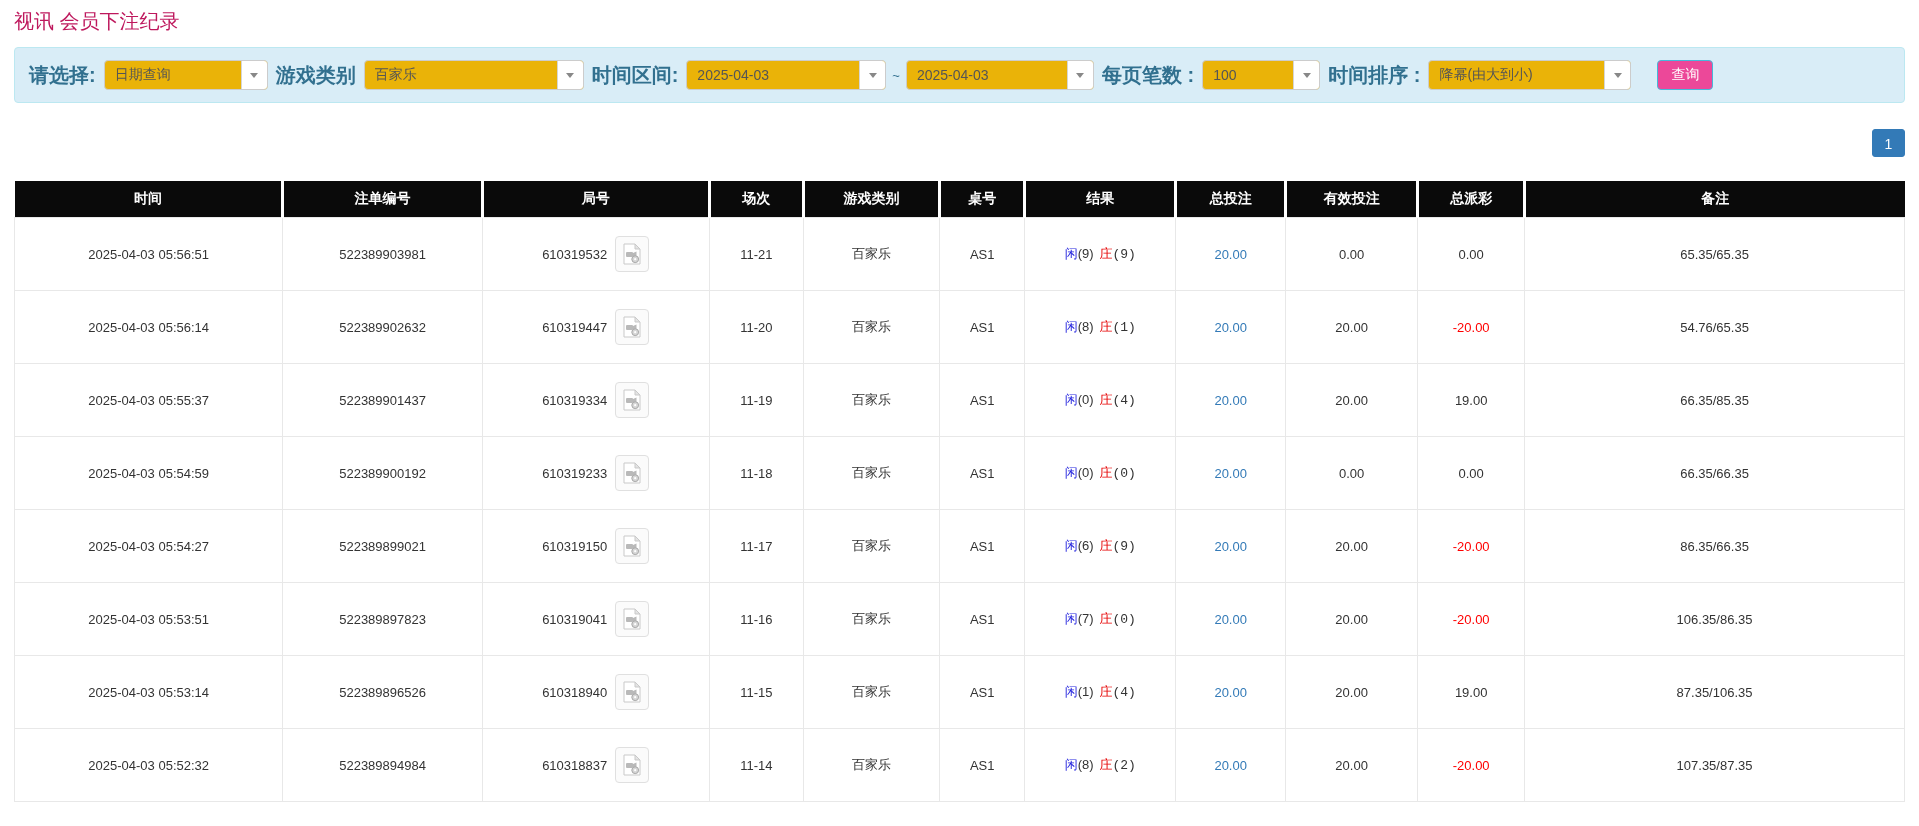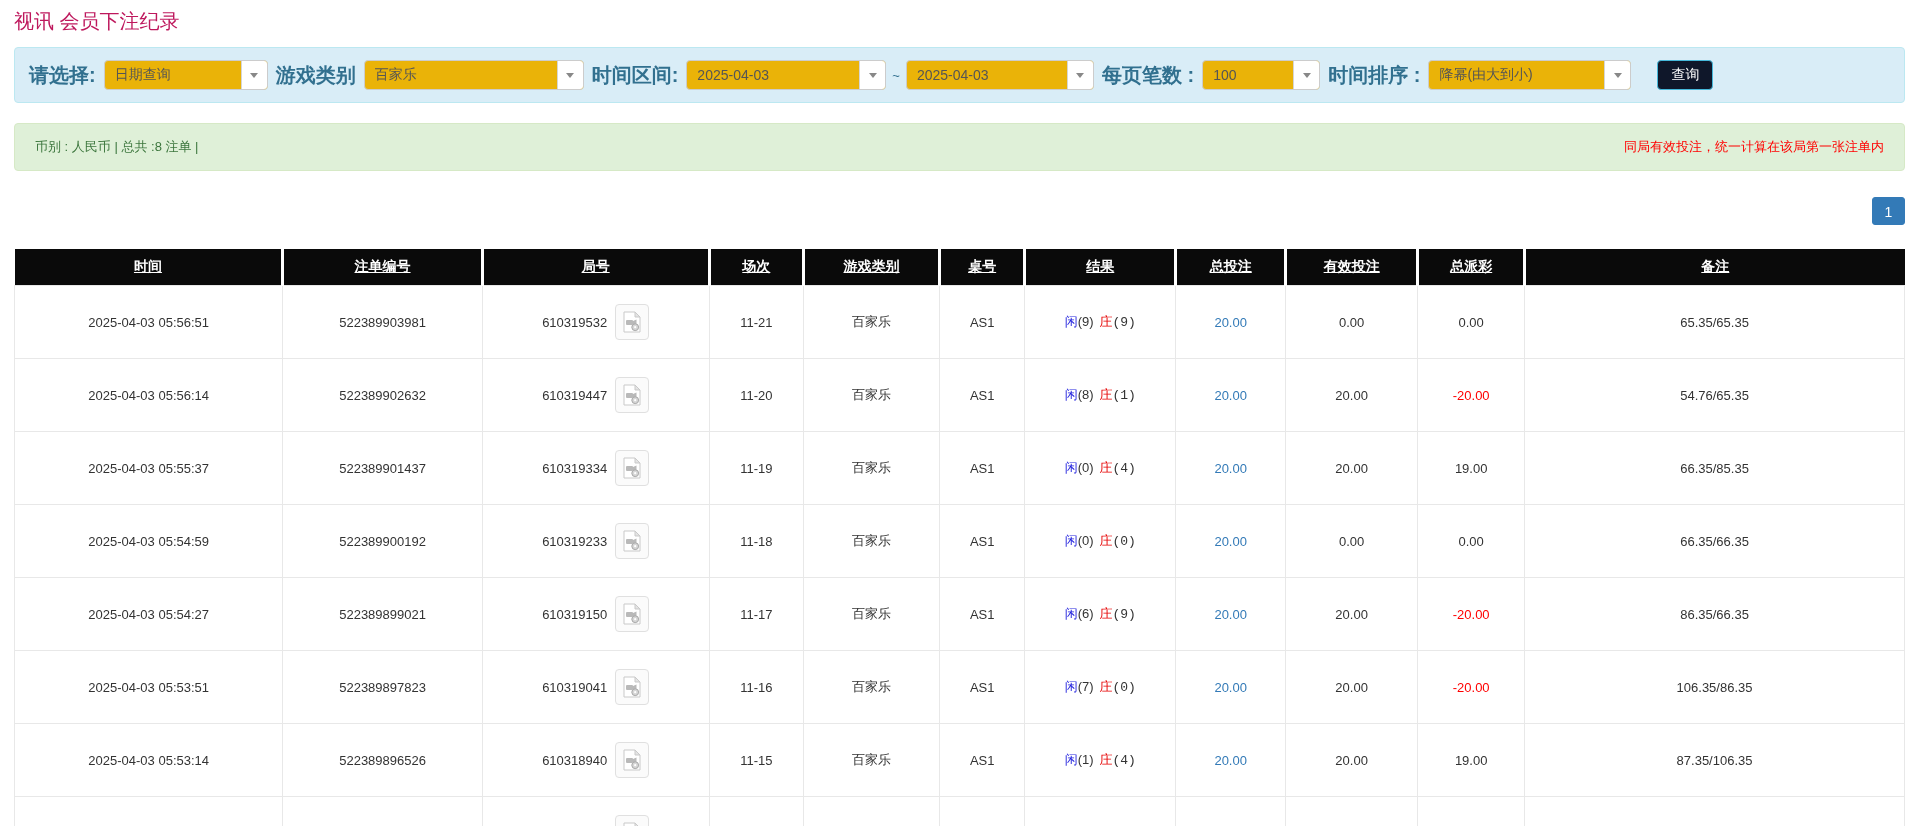--- a/index.html
+++ b/index.html
@@ -16,39 +16,39 @@
   .f-label:first-child { margin-left:2px; }
   .control { display:flex; align-items:center; height:30px; background:#eab308; border:1px solid #ccc;
     border-radius:4px; overflow:hidden; cursor:pointer; }
   .control .val { flex:1; padding:0 10px; font-size:14px; color:#555; white-space:nowrap; overflow:hidden; }
   .control .caret { width:26px; align-self:stretch; border-left:1px solid #d5d5d5; display:flex;
     align-items:center; justify-content:center; background:#fff; }
   .caret-glyph { width:0; height:0; border-left:4px solid transparent; border-right:4px solid transparent;
     border-top:5px solid #888; }
   .w1{width:164px}.w2{width:220px}.w3{width:200px}.w4{width:188px}.w5{width:118px}.w6{width:203px}
   .tilde { color:#31708f; font-size:13px; margin:0 6px; }
-  .btn-search { margin-left:26px; height:30px; padding:0 13px; background:#0f172a; border:1px solid #46b8da;
+  .btn-search { margin-left:26px; height:30px; padding:0 13px; background:#ec4899; border:1px solid #46b8da;
     border-radius:4px; color:#fff; font-size:14px; cursor:pointer; font-family:inherit; }
 
   
   .summary-bar { display:flex; align-items:center; justify-content:space-between; background:#dff0d8;
     border:1px solid #d6e9c6; border-radius:4px; height:48px; padding:0 20px; }
   .summary-left { color:#3c763d; font-size:13px; }
   .summary-right { color:#f00; font-size:13px; }
 
   
   .pager { text-align:right; margin-top:26px; }
   .page-btn { display:inline-block; min-width:33px; height:28px; line-height:28px; text-align:center;
     background:#337ab7; border:1px solid #337ab7; border-radius:3px; color:#fff; font-size:14px;
     text-decoration:none; cursor:pointer; }
 
   
   table.bets { width:100%; border-collapse:collapse; margin-top:24px; table-layout:fixed; }
   thead th { background:#0a0a0a; color:#fff; font-size:14px; font-weight:bold; padding:9px 4px;
-    text-align:center; white-space:nowrap;text-decoration:underline; }
+    text-align:center; white-space:nowrap; }
   thead th + th { border-left:3px solid #fff; }
   tbody td { background:#fff; border:1px solid #e8e8e8; color:#333; font-size:13px; text-align:center;
     padding:18px 4px; white-space:nowrap; }
   .neg { color:#f00 !important; }
   .bet-link { color:#337ab7; text-decoration:none; cursor:pointer; }
   .res-player { color:#2222dd; }
   .res-banker { color:#e60000; }
   .res-score { color:#333; }
   .res-pair + .res-pair { margin-left:6px;font-family:Liberation Mono, monospace; }
   .round-wrap { display:inline-flex; align-items:center; justify-content:center; gap:8px; }
@@ -106,24 +106,20 @@
     <div class="control w6">
       <span class="val">降幂(由大到小)</span>
       <span class="caret">
           <i class="caret-glyph"></i>
         </span>
     </div>
 
     <button class="btn-search">查询</button>
   </div>
 
-  <div class="summary-bar">
-    <span class="summary-left">币别 : 人民币 | 总共 :8 注单 |</span>
-    <span class="summary-right">同局有效投注，统一计算在该局第一张注单内</span>
-  </div>
 
   <div class="pager">
     <a class="page-btn">1</a>
   </div>
 
   <table class="bets">
     <colgroup id="cols">
         <col style="width: 14.2%;">
         <col style="width: 10.55%;">
         <col style="width: 12%;">

